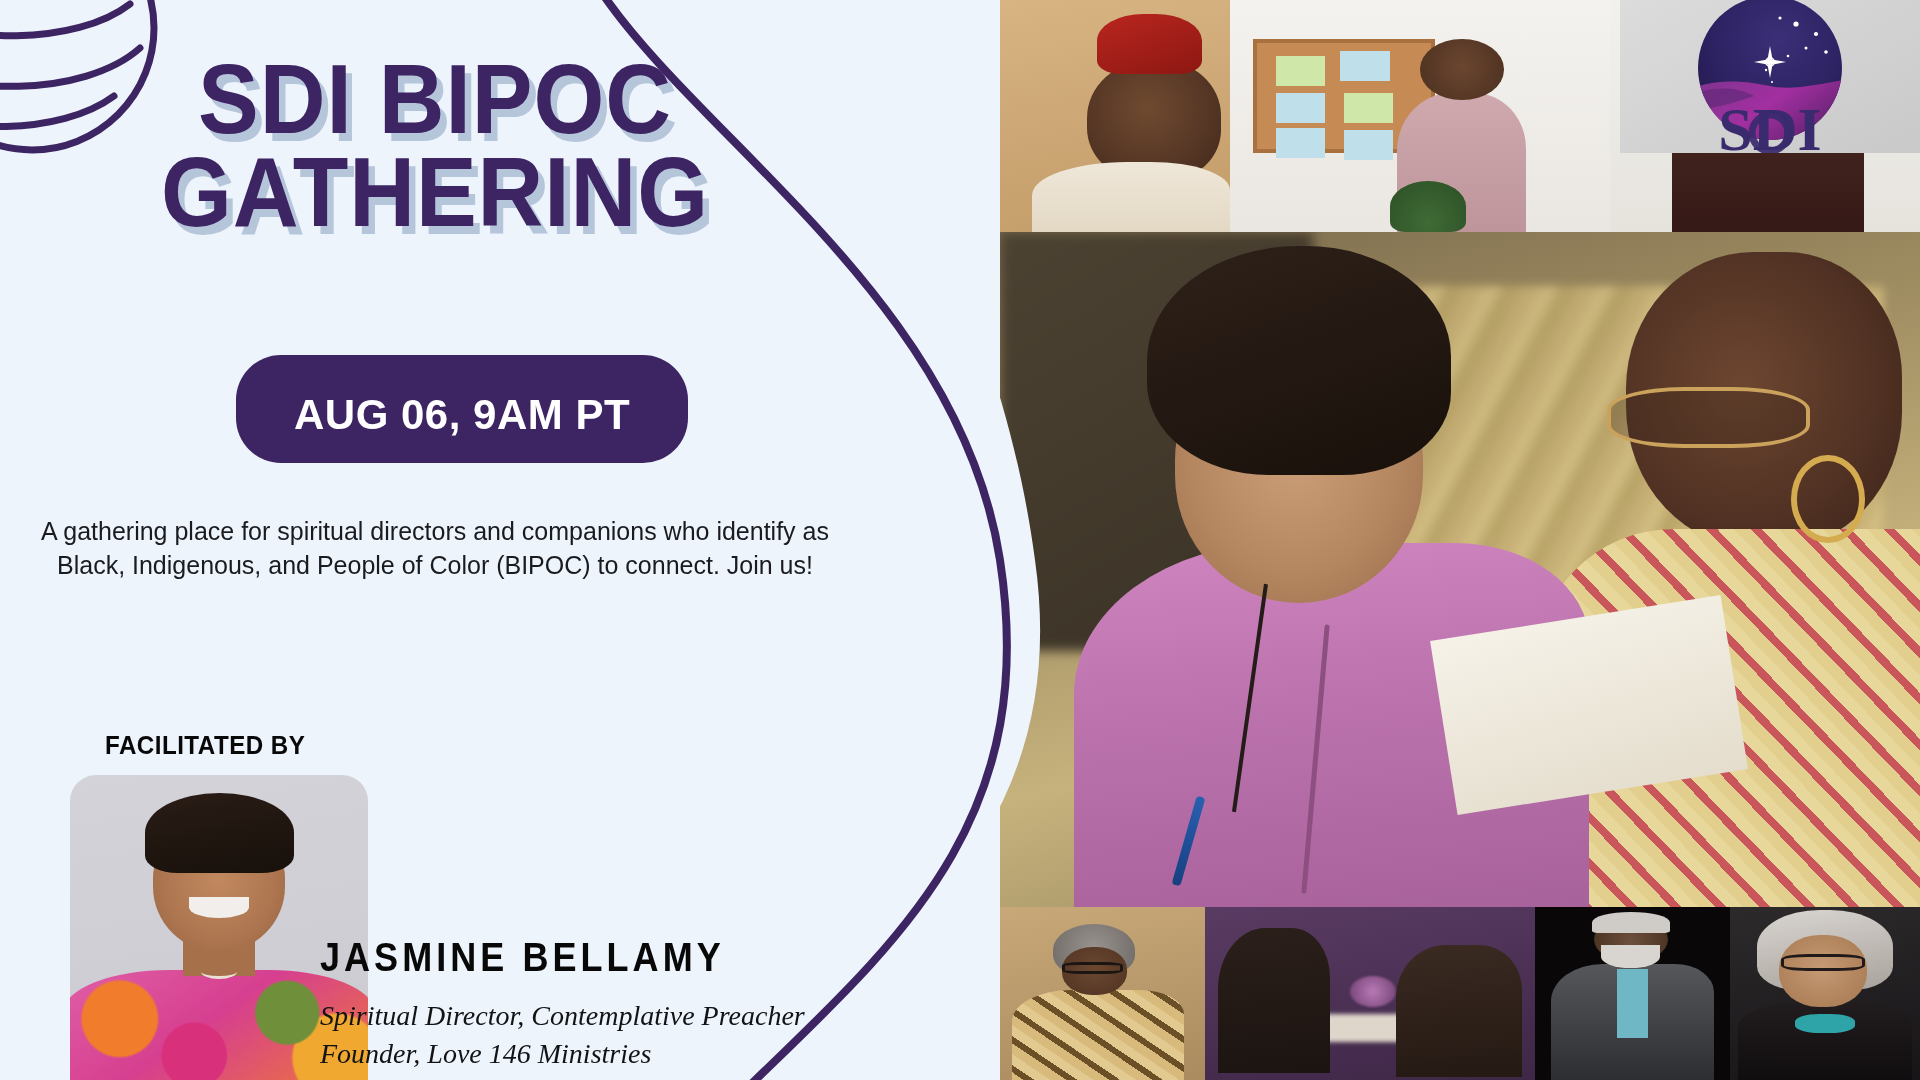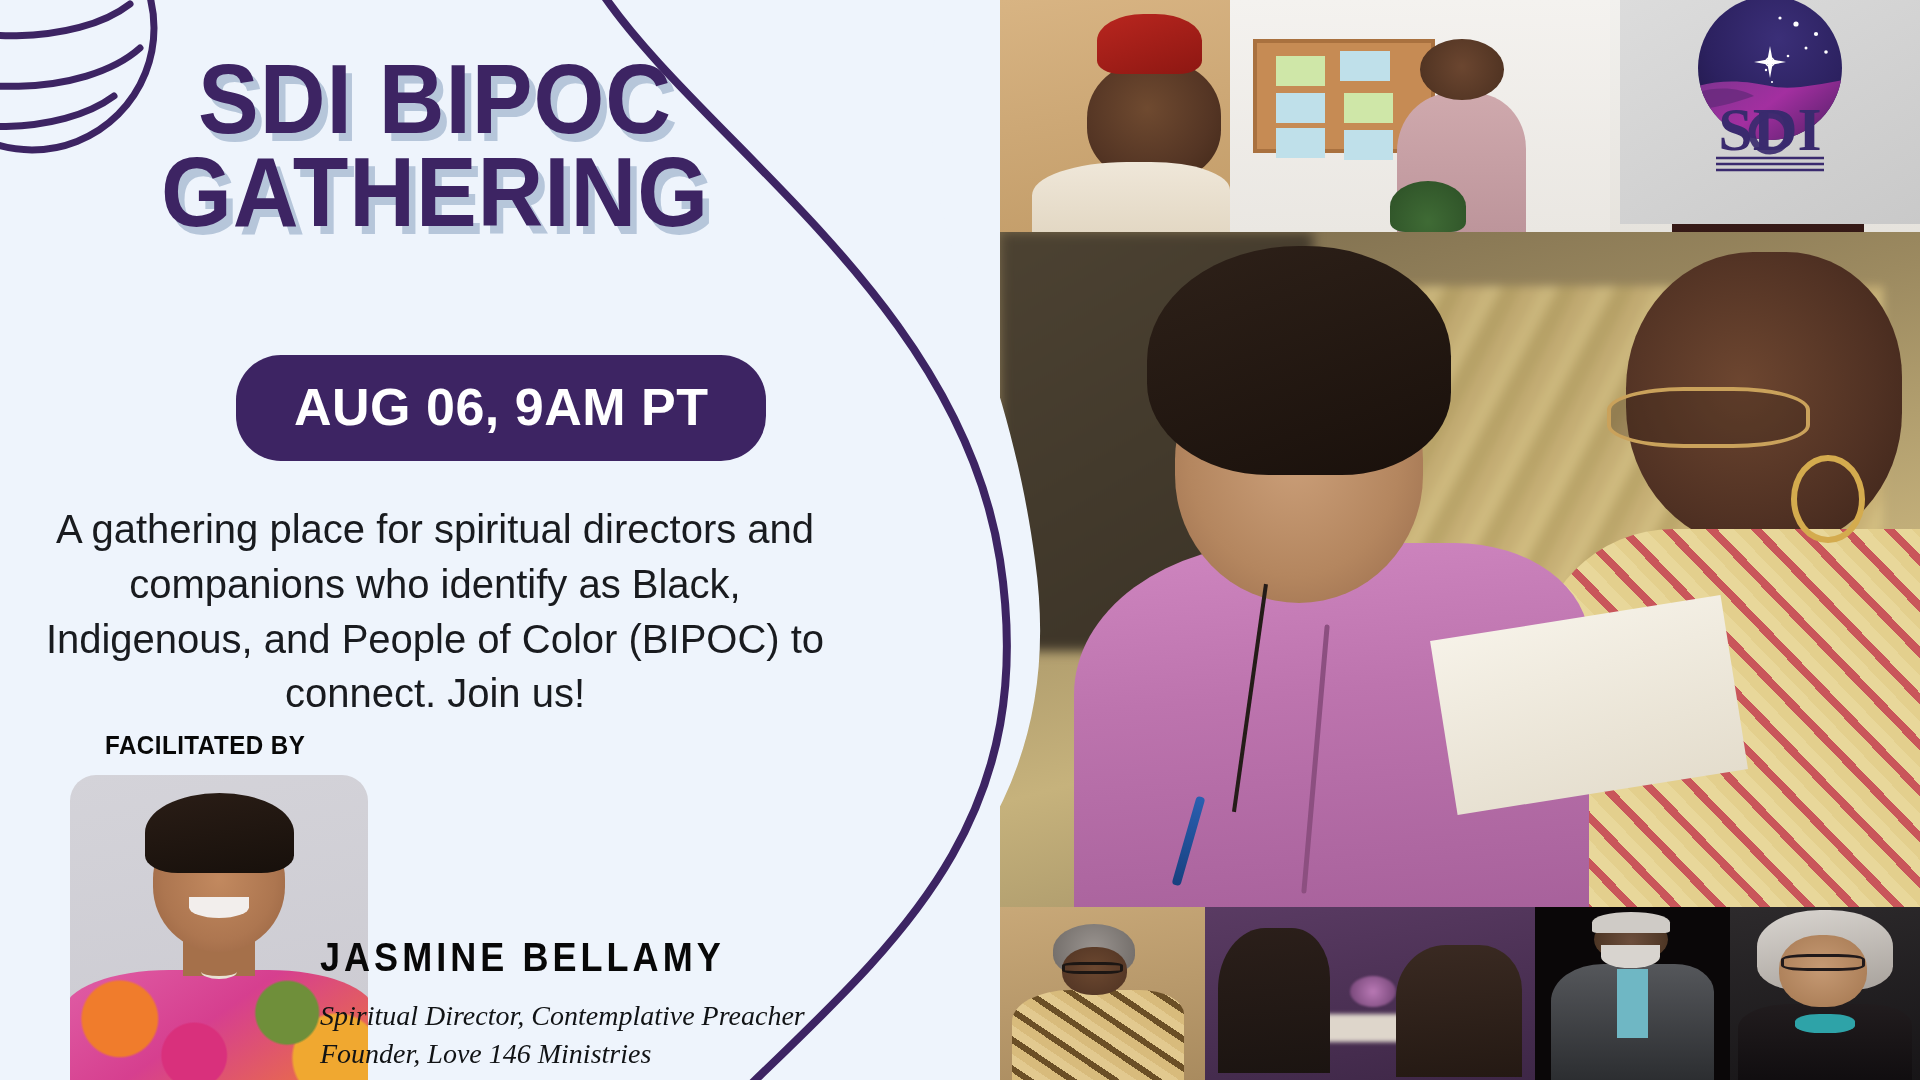--- a/index.html
+++ b/index.html
@@ -171,32 +171,32 @@
     color:#3d2463;
     transform:scaleX(.92);
     text-shadow:7px 8px 0 #b6c6da;
   }
   .title span { display:block; }
 
   .date-badge {
     position:absolute; left:236px; top:355px;
     background:#3d2463;
     color:#ffffff;
-    font-size:52px;
+    font-size:42px;
     font-weight:bold;
     letter-spacing:.5px;
-    padding:22px 58px 24px;
+    padding:36px 58px 24px;
     border-radius:45px;
     white-space:nowrap;
   }
 
   .blurb {
-    position:absolute; left:40px; top:502px; width:790px;
+    position:absolute; left:40px; top:514px; width:790px;
     text-align:center;
-    font-size:40px;
+    font-size:25px;
     line-height:1.37;
     color:#191b1f;
     font-weight:400;
   }
 
   .facil-label {
     position:absolute; left:105px; top:730px;
     font-size:26px; font-weight:bold; letter-spacing:.5px;
     color:#080808;
     transform:scaleX(.93); transform-origin:left;
@@ -319,21 +319,21 @@
       <div class="ph p-elder">
         <div class="b"></div>
           <div class="neck"></div>
           <div class="hair"></div>
         <div class="f"></div>
           <div class="g"></div>
       </div>
     </div>
   </div>
 
-  <div style="position:absolute;right:0;top:0;width:300px;height:224px;
+  <div style="position:absolute;right:0;top:0;width:300px;height:153px;
               background:linear-gradient(150deg,#dcdcdc,#c9c9c9);z-index:7;overflow:hidden;">
     <svg viewBox="0 0 300 192" width="300" height="192">
       <defs>
         <radialGradient id="sky" cx="55%" cy="30%" r="78%">
           <stop offset="0%" stop-color="#3b2f78"></stop>
           <stop offset="62%" stop-color="#2c2160"></stop>
           <stop offset="100%" stop-color="#211747"></stop>
         </radialGradient>
         <linearGradient id="land" x1="0" y1="0" x2="1" y2="0.6">
           <stop offset="0%" stop-color="#7e3490"></stop>

